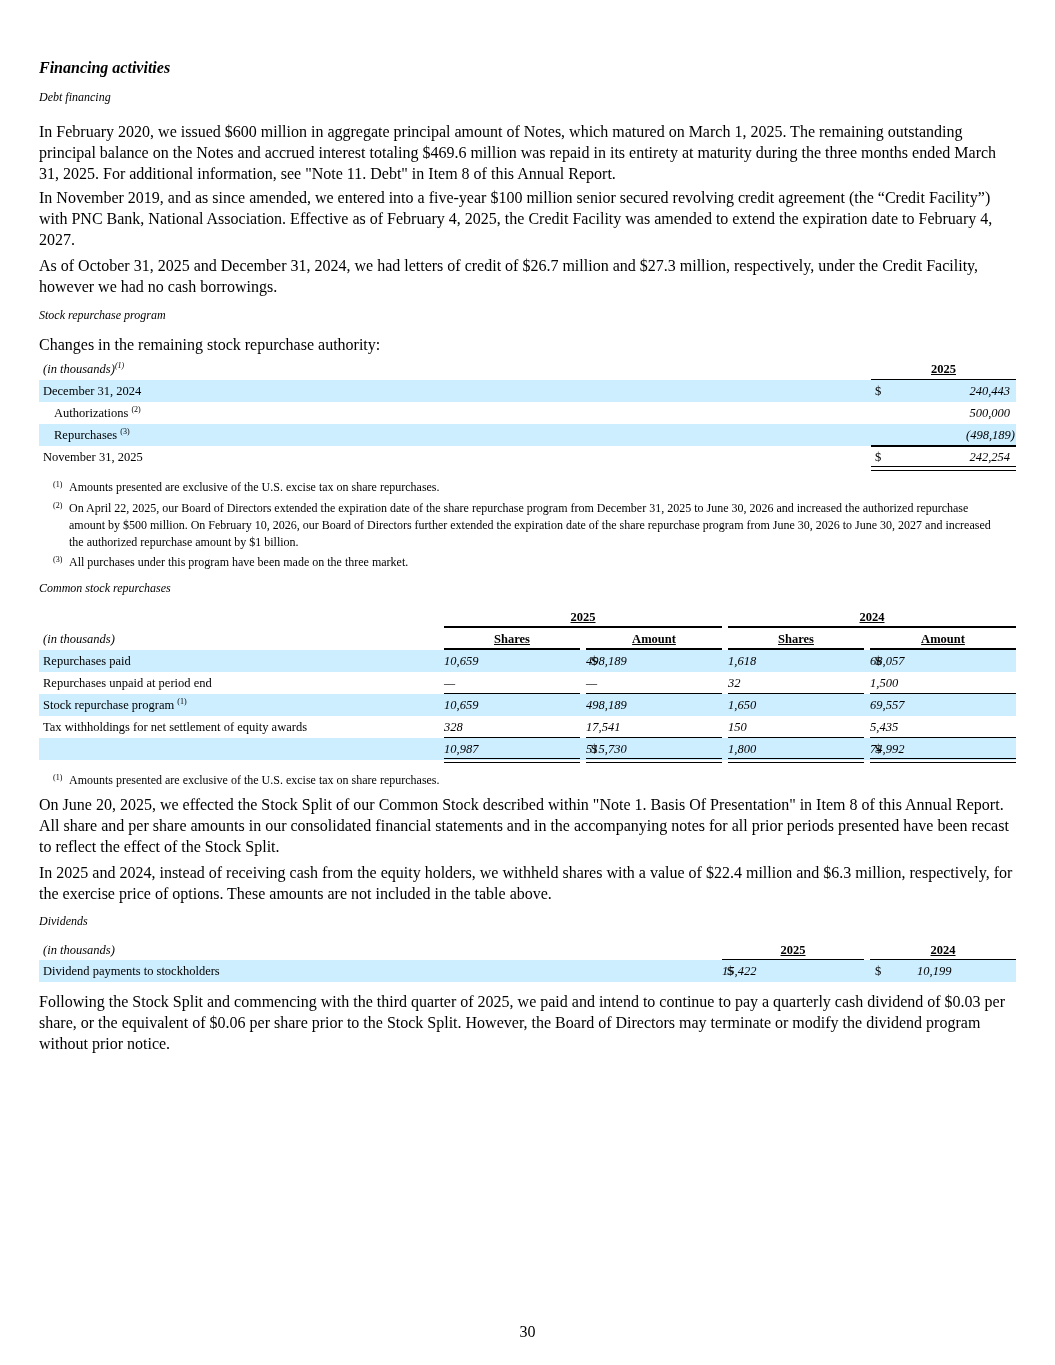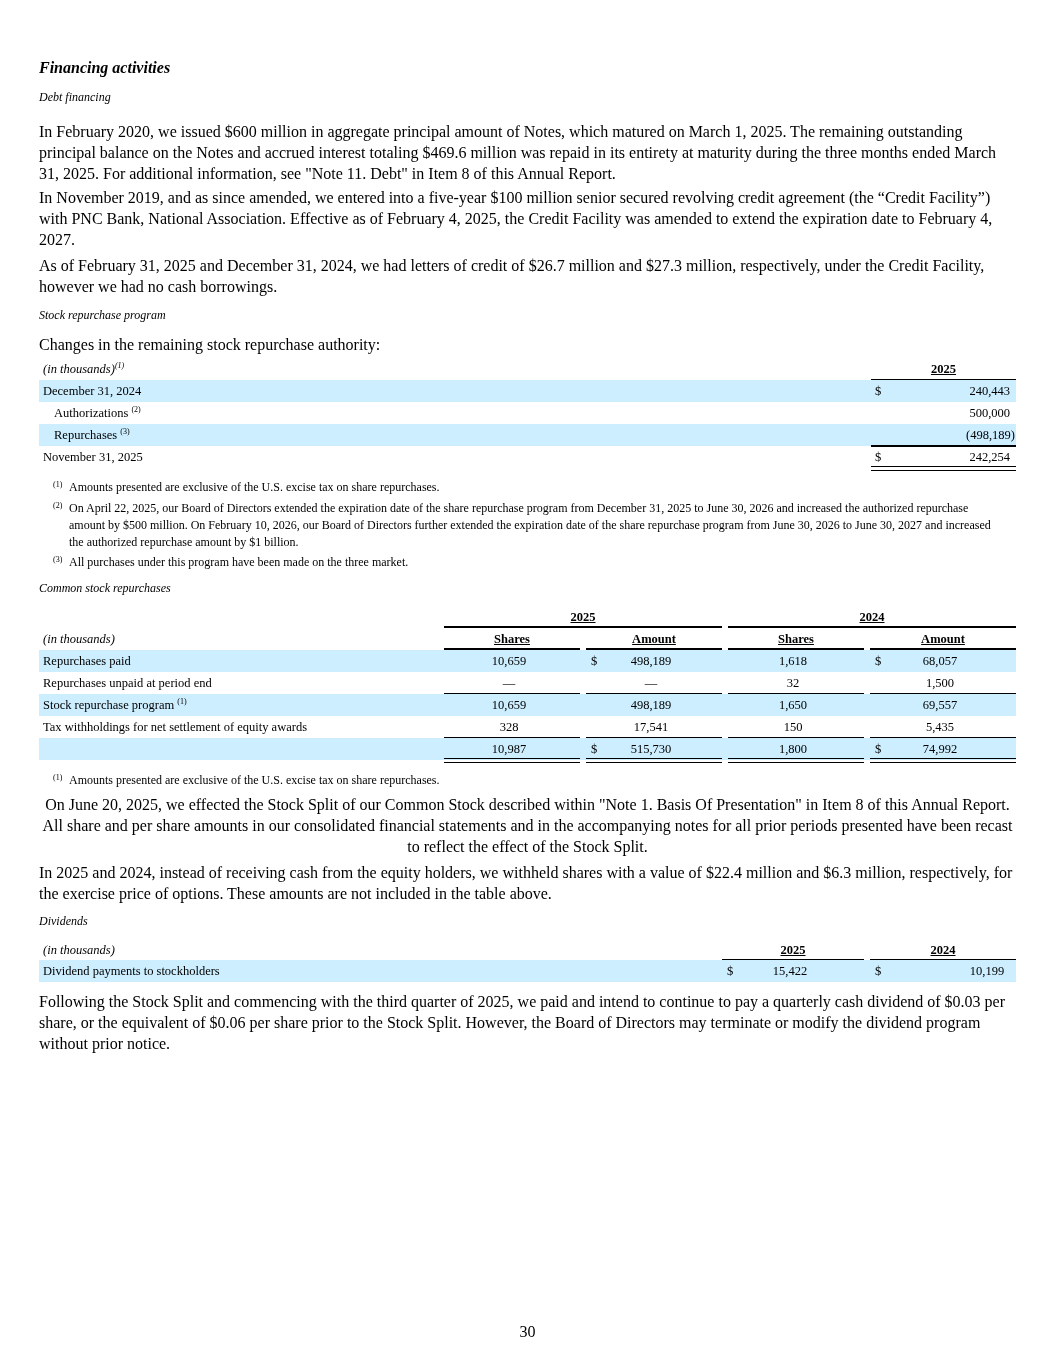--- a/index.html
+++ b/index.html
@@ -5,41 +5,41 @@
   html, body { margin: 0; padding: 0; background: #ffffff; }
   body { width: 1055px; height: 1365px; position: relative; font-family: "Liberation Serif", serif; color: #000; }
   .page { position: absolute; left: 39px; top: 0; width: 977px; }
   .h-bold { position: absolute; font-weight: bold; font-style: italic; font-size: 16px; }
   .h-ital { position: absolute; font-style: italic; font-size: 12px; }
   .para { position: absolute; font-size: 16px; line-height: 21px; width: 977px; }
   .tbl { position: absolute; width: 977px; font-size: 12.5px; }
   .row { position: absolute; left: 0; width: 977px; height: 22px; line-height: 22px; }
   .row.shade { background: #cceeff; }
   .cell { position: absolute; top: 0; height: 22px; }
-  .r { text-align: center; }
+  .r { text-align: left; font-style: italic; }
   .hdr { font-weight: bold; text-align: center; text-decoration: underline; }
   .ital { font-style: italic; }
   sup { font-size: 8px; vertical-align: super; line-height: 0; }
   .fn { position: absolute; font-size: 12px; line-height: 17px; width: 960px; }
   .fn .mark { position: absolute; left: 0; }
   .fn .txt { padding-left: 30px; display: block; text-indent: 0; }
   .pagenum { position: absolute; left: 0; width: 1055px; text-align: center; top: 1323px; font-size: 16px; }
   .line { position: absolute; height: 0; border-top: 2px solid #000; }
   .dline { position: absolute; height: 3px; border-top: 1.5px solid #000; border-bottom: 1.5px solid #000; }
 </style>
 </head>
 <body>
 
 <div class="page">
 
   <div class="h-bold" style="top:59px;">Financing activities</div>
   <div class="h-ital" style="top:90px;">Debt financing</div>
   <div class="para" style="top:121px;">In February 2020, we issued $600 million in aggregate principal amount of Notes, which matured on March 1, 2025. The remaining outstanding principal balance on the Notes and accrued interest totaling $469.6 million was repaid in its entirety at maturity during the three months ended March 31, 2025. For additional information, see "Note 11. Debt" in Item 8 of this Annual Report.</div>
   <div class="para" style="top:187px;">In November 2019, and as since amended, we entered into a five-year $100 million senior secured revolving credit agreement (the “Credit Facility”) with PNC Bank, National Association. Effective as of February 4, 2025, the Credit Facility was amended to extend the expiration date to February 4, 2027.</div>
-  <div class="para" style="top:255px;">As of February 31, 2025 and December 31, 2024, we had letters of credit of $26.7 million and $27.3 million, respectively, under the Credit Facility, however we had no cash borrowings.</div>
+  <div class="para" style="top:255px;">As of October 31, 2025 and December 31, 2024, we had letters of credit of $26.7 million and $27.3 million, respectively, under the Credit Facility, however we had no cash borrowings.</div>
 
   <div class="h-ital" style="top:308px;">Stock repurchase program</div>
   <div class="para" style="top:334px;">Changes in the remaining stock repurchase authority:</div>
 
   <div class="tbl" style="top:358px;">
     <div class="row" style="top:0;">
       <div class="cell ital" style="left:4px;"><span>(in thousands)</span><sup>(1)</sup></div>
       <div class="cell hdr" style="left:832px; width:145px;">2025</div>
     </div>
     <div class="line" style="left:832px; width:145px; top:21px;"></div>
@@ -154,21 +154,21 @@
     <div class="dline" style="left:547px; width:136px; top:152px;"></div>
     <div class="dline" style="left:689px; width:136px; top:152px;"></div>
     <div class="dline" style="left:831px; width:146px; top:152px;"></div>
   </div>
 
   <div class="fn" style="top:772px;">
     <sup class="mark" style="left:14px; top:6px;">(1)</sup>
     <span class="txt">Amounts presented are exclusive of the U.S. excise tax on share repurchases.</span>
   </div>
 
-  <div class="para" style="top:794px;text-align:center;">On June 20, 2025, we effected the Stock Split of our Common Stock described within "Note 1. Basis Of Presentation" in Item 8 of this Annual Report. All share and per share amounts in our consolidated financial statements and in the accompanying notes for all prior periods presented have been recast to reflect the effect of the Stock Split.</div>
+  <div class="para" style="top:794px;">On June 20, 2025, we effected the Stock Split of our Common Stock described within "Note 1. Basis Of Presentation" in Item 8 of this Annual Report. All share and per share amounts in our consolidated financial statements and in the accompanying notes for all prior periods presented have been recast to reflect the effect of the Stock Split.</div>
   <div class="para" style="top:862px;">In 2025 and 2024, instead of receiving cash from the equity holders, we withheld shares with a value of $22.4 million and $6.3 million, respectively, for the exercise price of options. These amounts are not included in the table above.</div>
 
   <div class="h-ital" style="top:914px;">Dividends</div>
 
   <div class="tbl" style="top:939px;">
     <div class="row" style="top:0;">
       <div class="cell ital" style="left:4px;">(in thousands)</div>
       <div class="cell hdr" style="left:683px; width:142px;">2025</div>
       <div class="cell hdr" style="left:831px; width:146px;">2024</div>
     </div>

